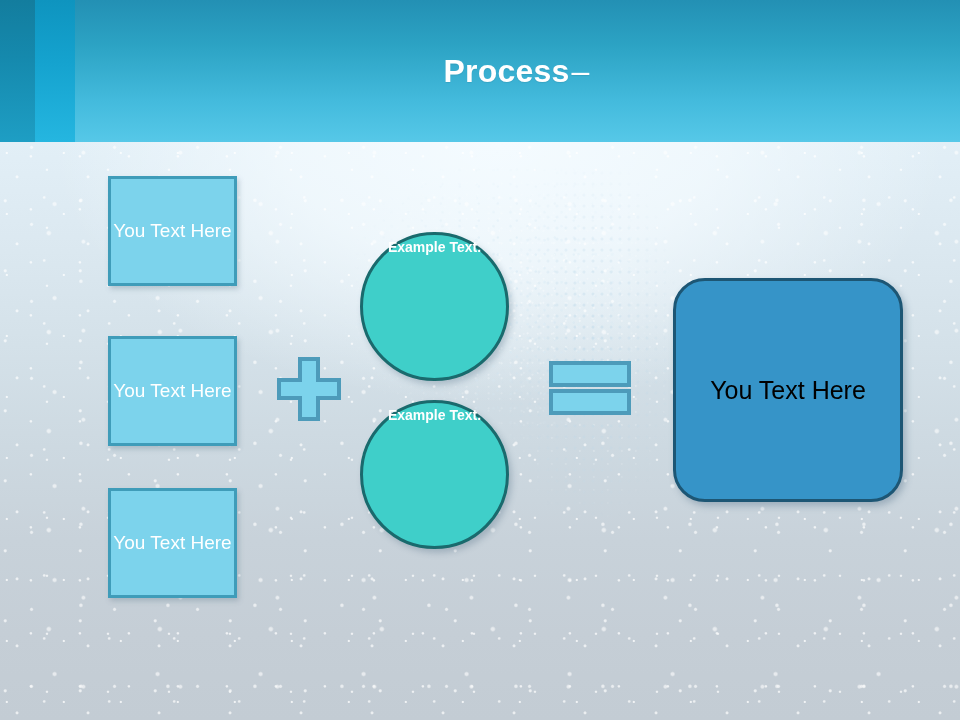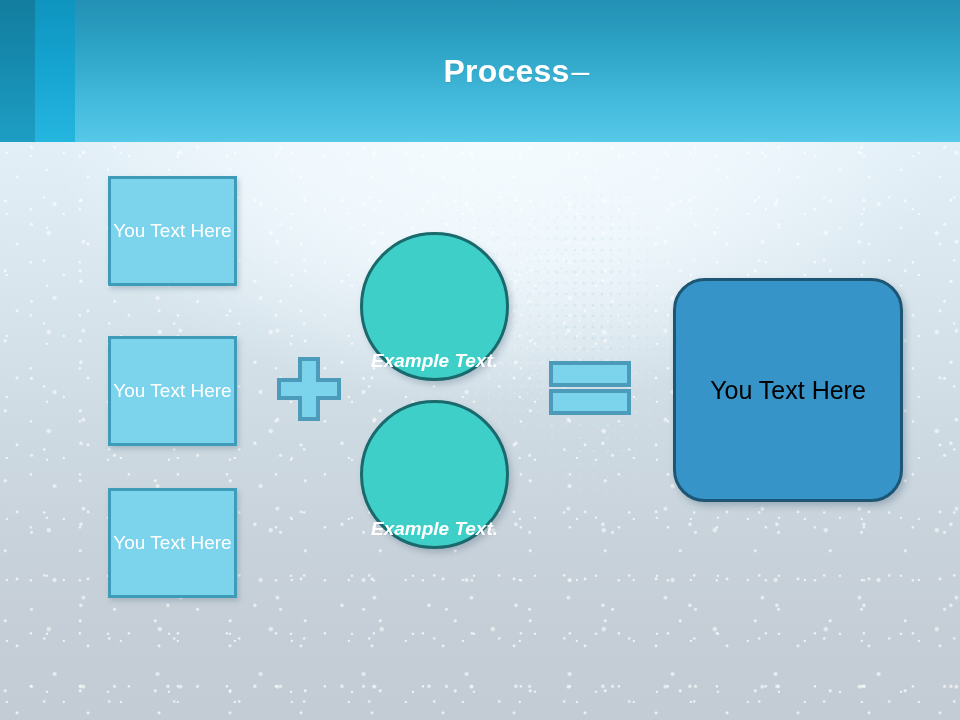--- a/index.html
+++ b/index.html
@@ -168,27 +168,26 @@
   .circ {
     position: absolute;
     left: 360px;
     width: 149px;
     height: 149px;
     box-sizing: border-box;
     border-radius: 50%;
     background: #3fcfc9;
     border: 3px solid #1a6a6d;
     display: flex;
-    align-items: flex-end;
+    align-items: flex-start;
     justify-content: center;
     text-align: center;
     color: #ffffff;
-    font-size: 19px;
+    font-size: 14px;
     font-weight: bold;
-    font-style: italic;
     line-height: 1.72;
     box-shadow: 3px 4px 6px rgba(80,110,130,0.32);
   }
   #circ-1 { top: 232px; }
   #circ-2 { top: 400px; }
 
   
   .equals-op {
     position: absolute;
     left: 549px; top: 361px;

